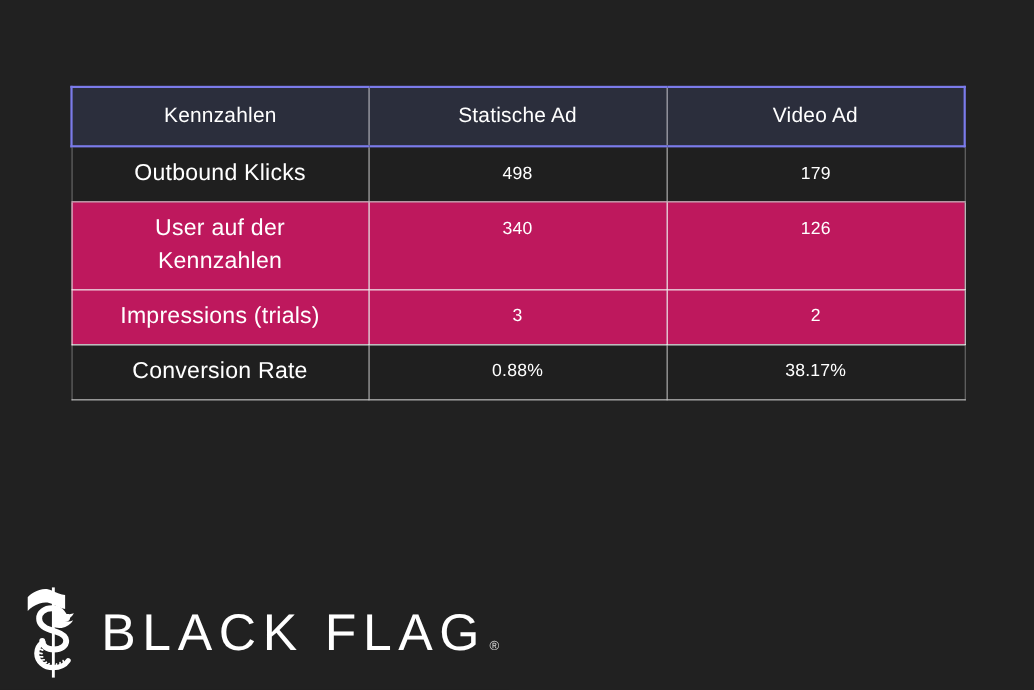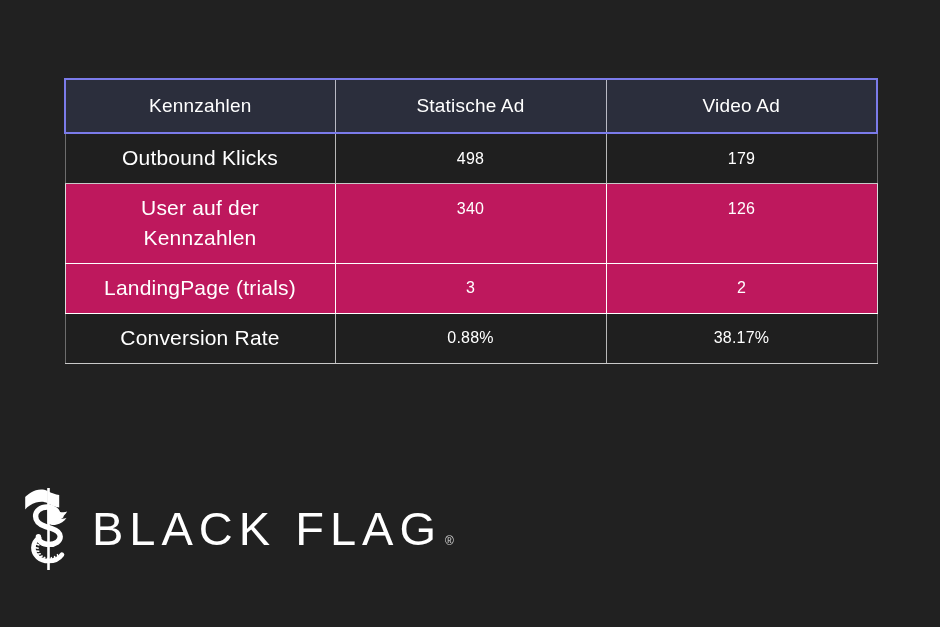--- a/index.html
+++ b/index.html
@@ -102,21 +102,21 @@
     padding-top: 14px;
   }
   tr.tall td.label {
     line-height: 1.45;
   }
 
   
   .logo {
     position: absolute;
     left: 18px;
-    top: 485px;
+    top: 531px;
     display: flex;
     align-items: center;
   }
   .logo-mark {
     width: 62px;
     height: 86px;
     flex: 0 0 auto;
   }
   .logo-text {
     display: flex;
@@ -166,21 +166,21 @@
       </tr>
 
       <tr class="light tall">
         <td class="label first"><span>User auf der</span><br><span>Kennzahlen</span></td>
         <td class="value">340</td>
         <td class="value last">126</td>
       </tr>
 
 
       <tr class="light">
-        <td class="label first">LandingPage (trials)</td>
+        <td class="label first">Impressions (trials)</td>
         <td class="value">3</td>
         <td class="value last">2</td>
       </tr>
 
       <tr class="dark">
         <td class="label first">Conversion Rate</td>
         <td class="value">0.88%</td>
         <td class="value last">38.17%</td>
       </tr>
 

